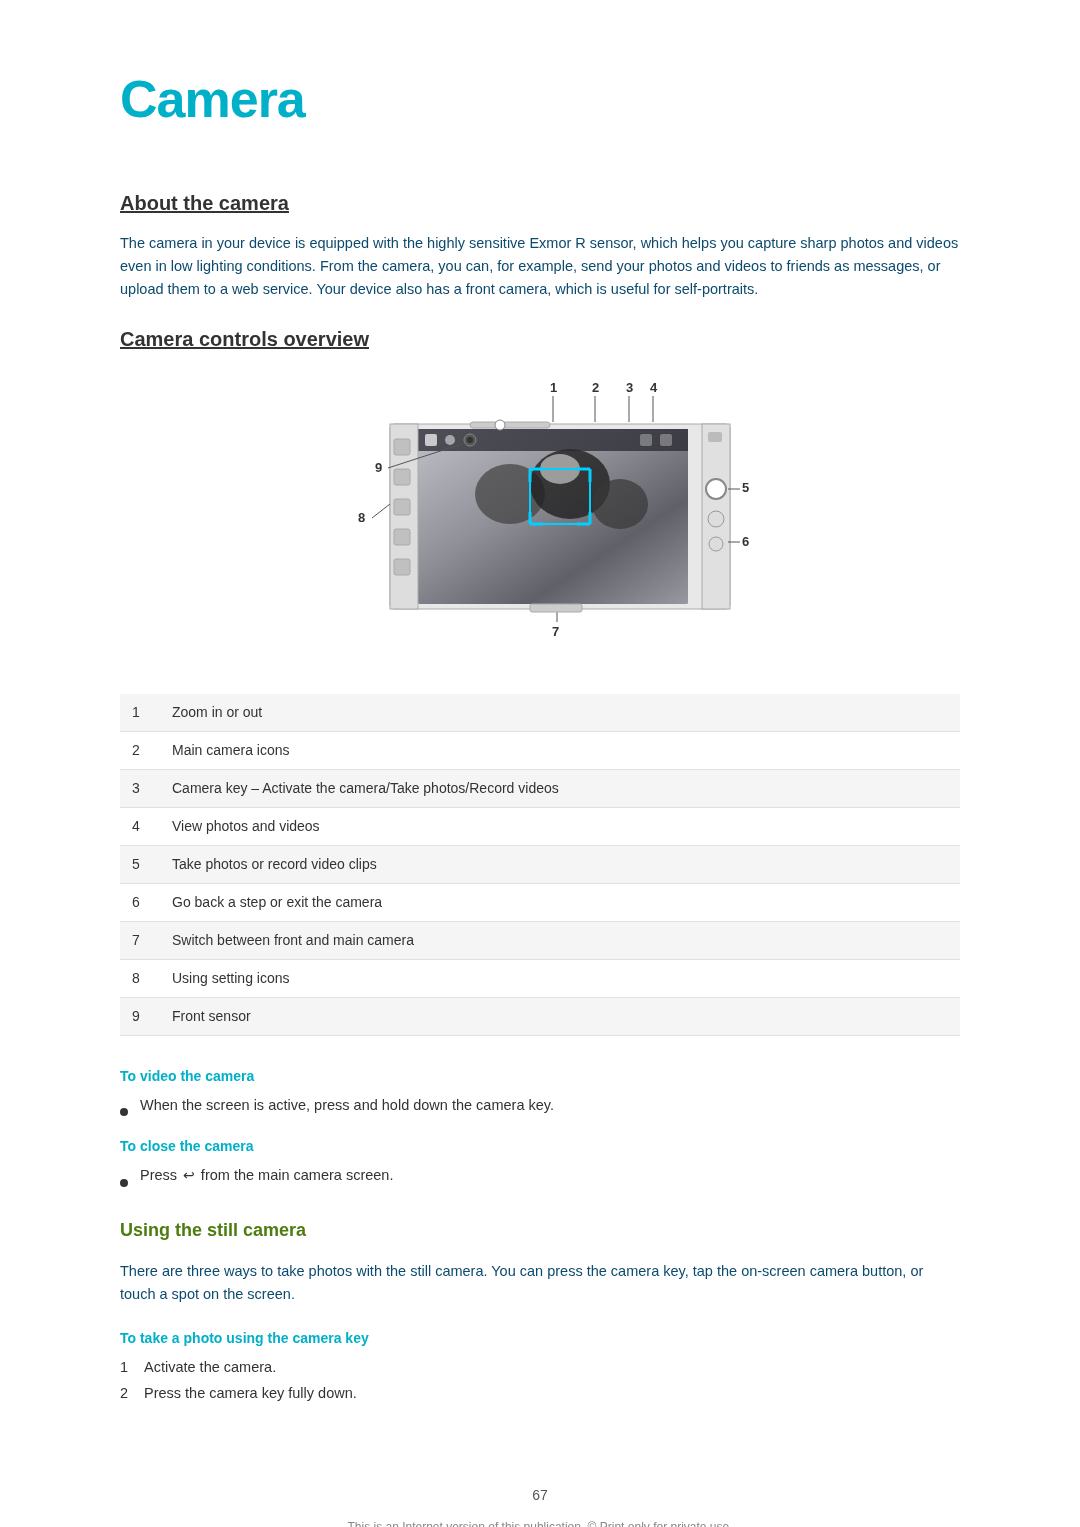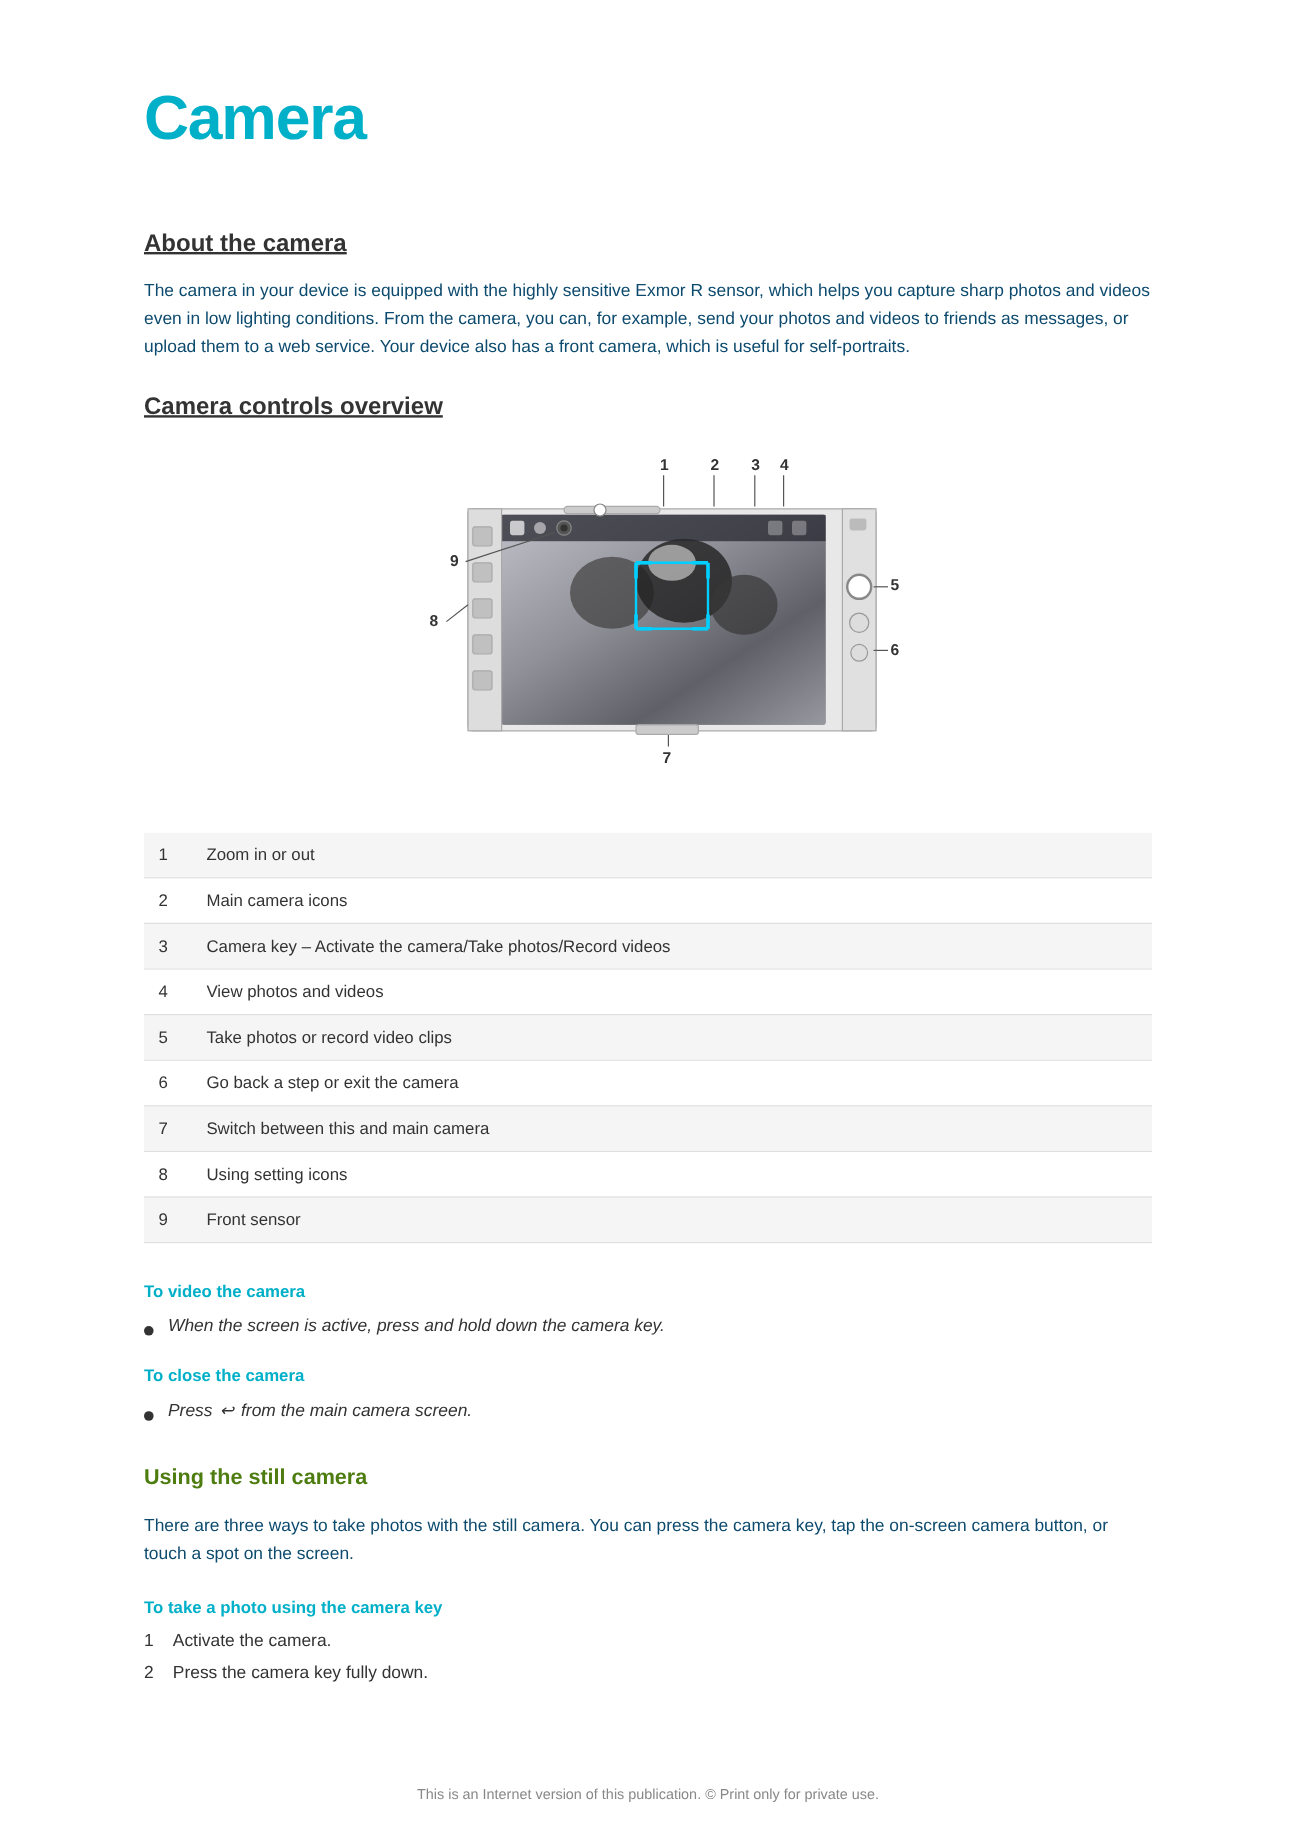--- a/index.html
+++ b/index.html
@@ -92,25 +92,24 @@
     }
 
     
     .bullet-list {
       list-style: none;
       margin-bottom: 20px;
     }
 
     .bullet-list li {
       display: flex;
-      align-items: center;
+      align-items: flex-end;
       margin-bottom: 6px;
       font-size: 14.5px;
       line-height: 1.5;
-      font-style: italic;
     }
 
     .bullet-dot {
       display: inline-block;
       width: 8px;
       height: 8px;
       background: #333;
       border-radius: 50%;
       margin-right: 12px;
       margin-top: 7px;
@@ -300,21 +299,21 @@
       <tr>
         <td>5</td>
         <td>Take photos or record video clips</td>
       </tr>
       <tr>
         <td>6</td>
         <td>Go back a step or exit the camera</td>
       </tr>
       <tr>
         <td>7</td>
-        <td>Switch between this and main camera</td>
+        <td>Switch between front and main camera</td>
       </tr>
       <tr>
         <td>8</td>
         <td>Using setting icons</td>
       </tr>
       <tr>
         <td>9</td>
         <td>Front sensor</td>
       </tr>
     </tbody>
@@ -351,14 +350,15 @@
       <span class="num">1  </span>
       <span>Activate the camera.</span>
     </li>
     <li>
       <span class="num">2  </span>
       <span>Press the camera key fully down.</span>
     </li>
   </ol>
 
 <div class="page-footer">
+  <p class="page-number">67</p>
   <p class="footer-note">This is an Internet version of this publication. © Print only for private use.</p>
 </div>
 
 </body></html>

